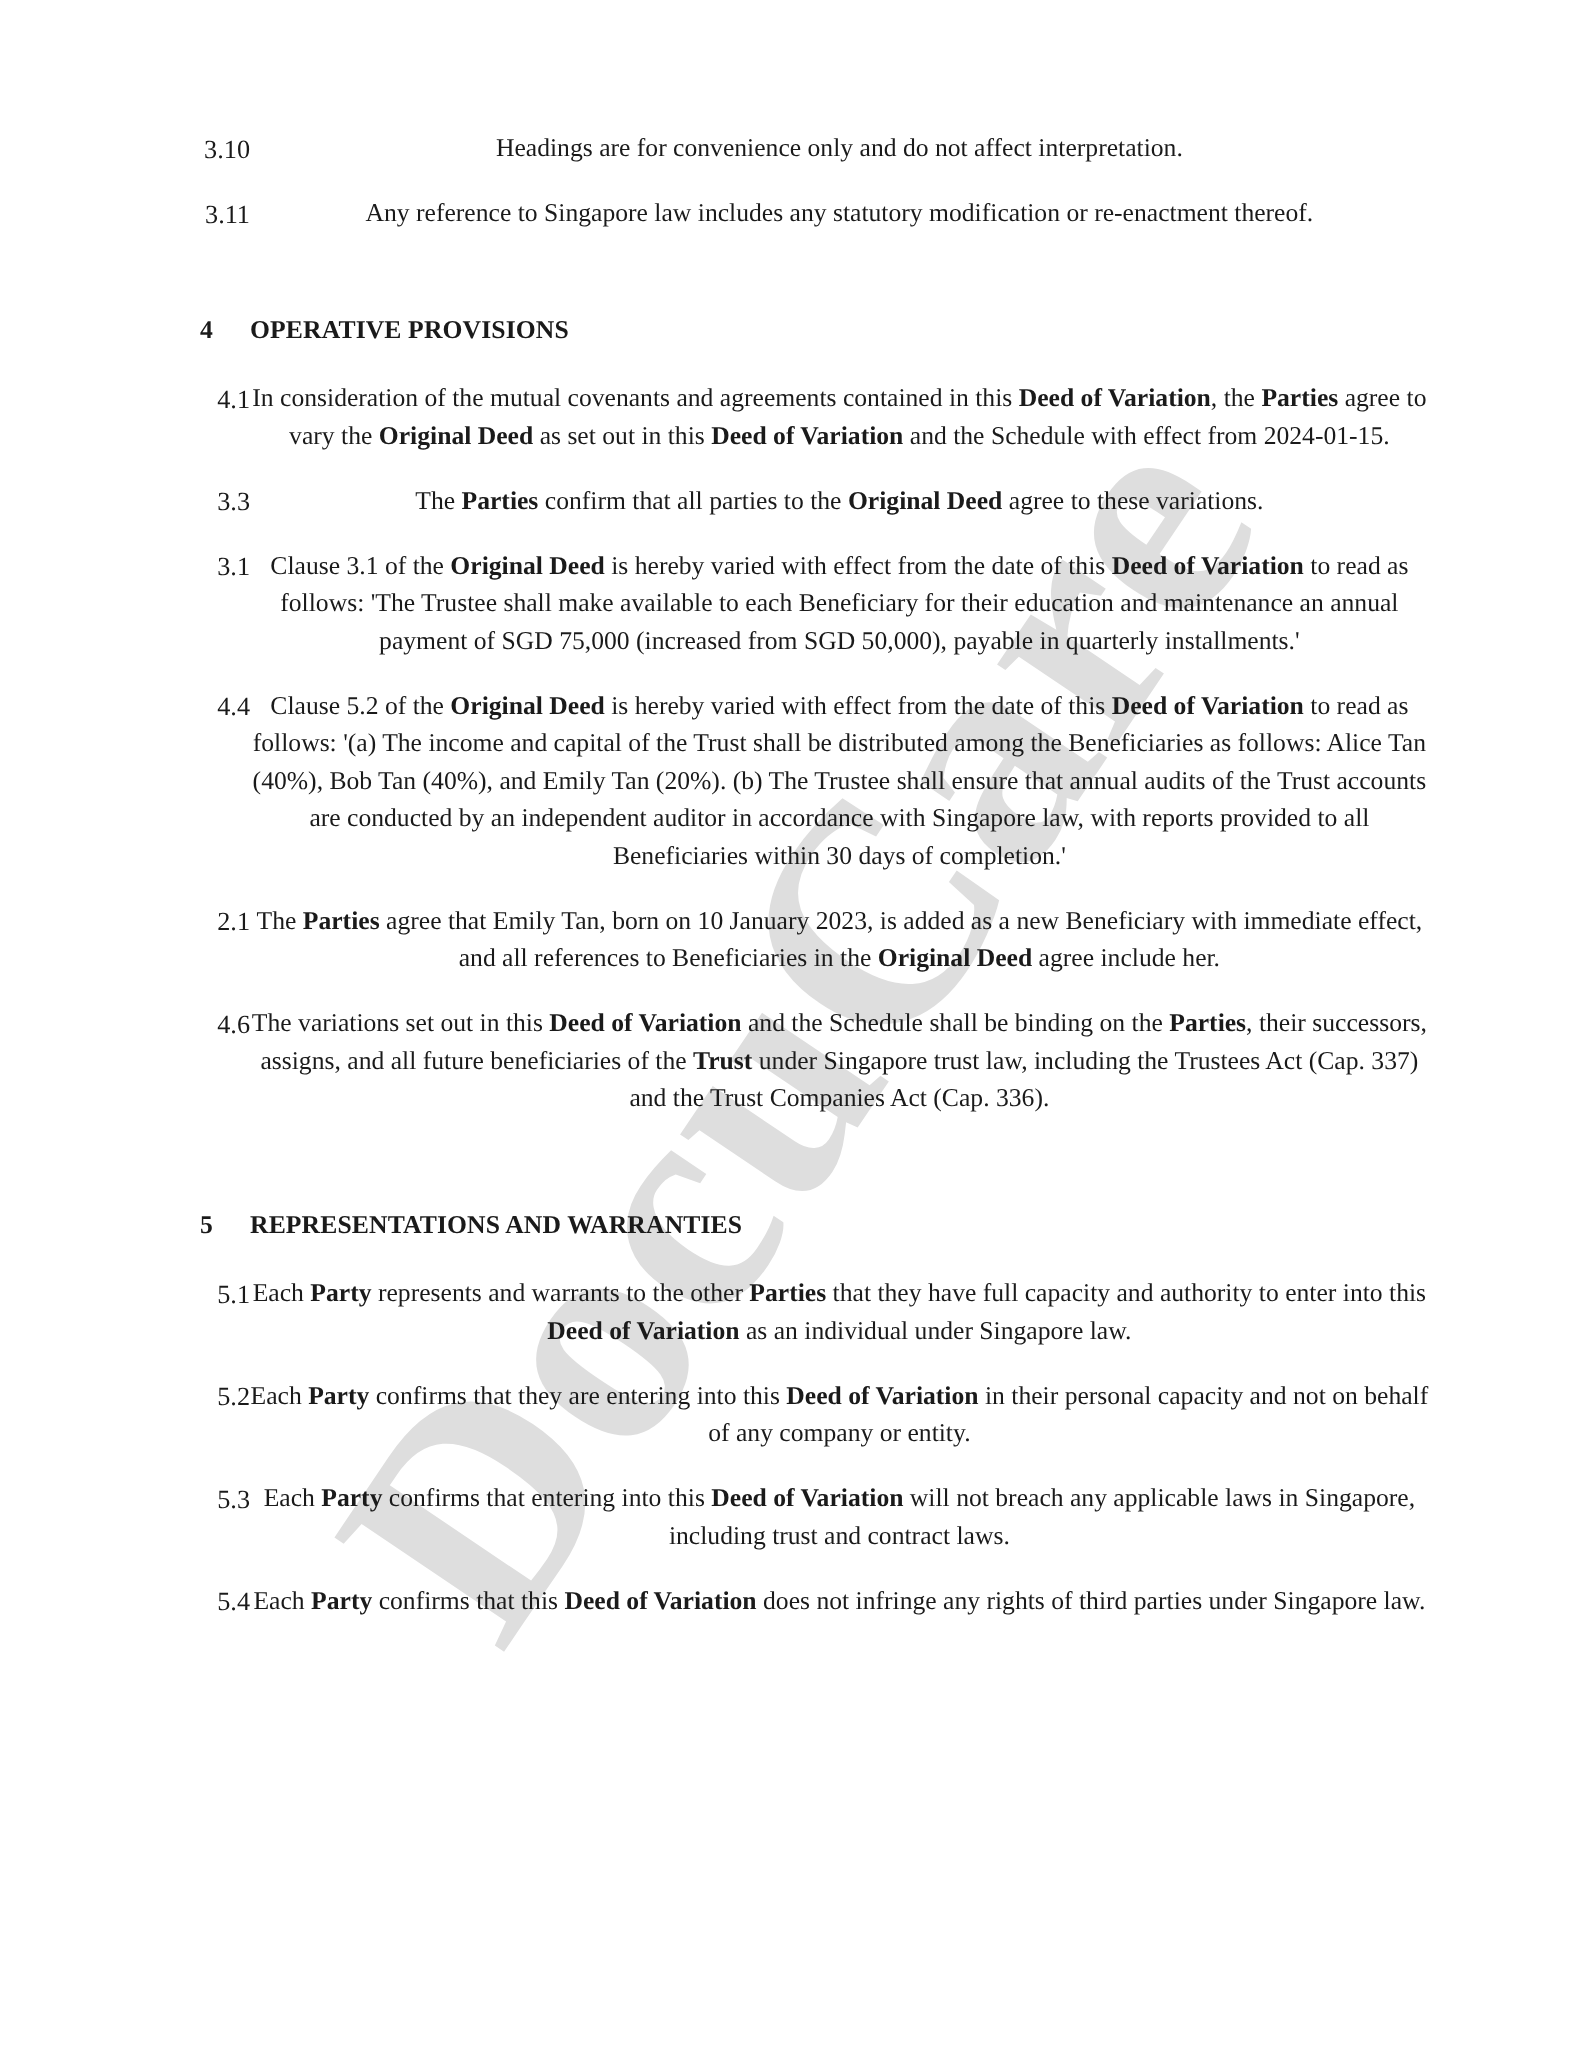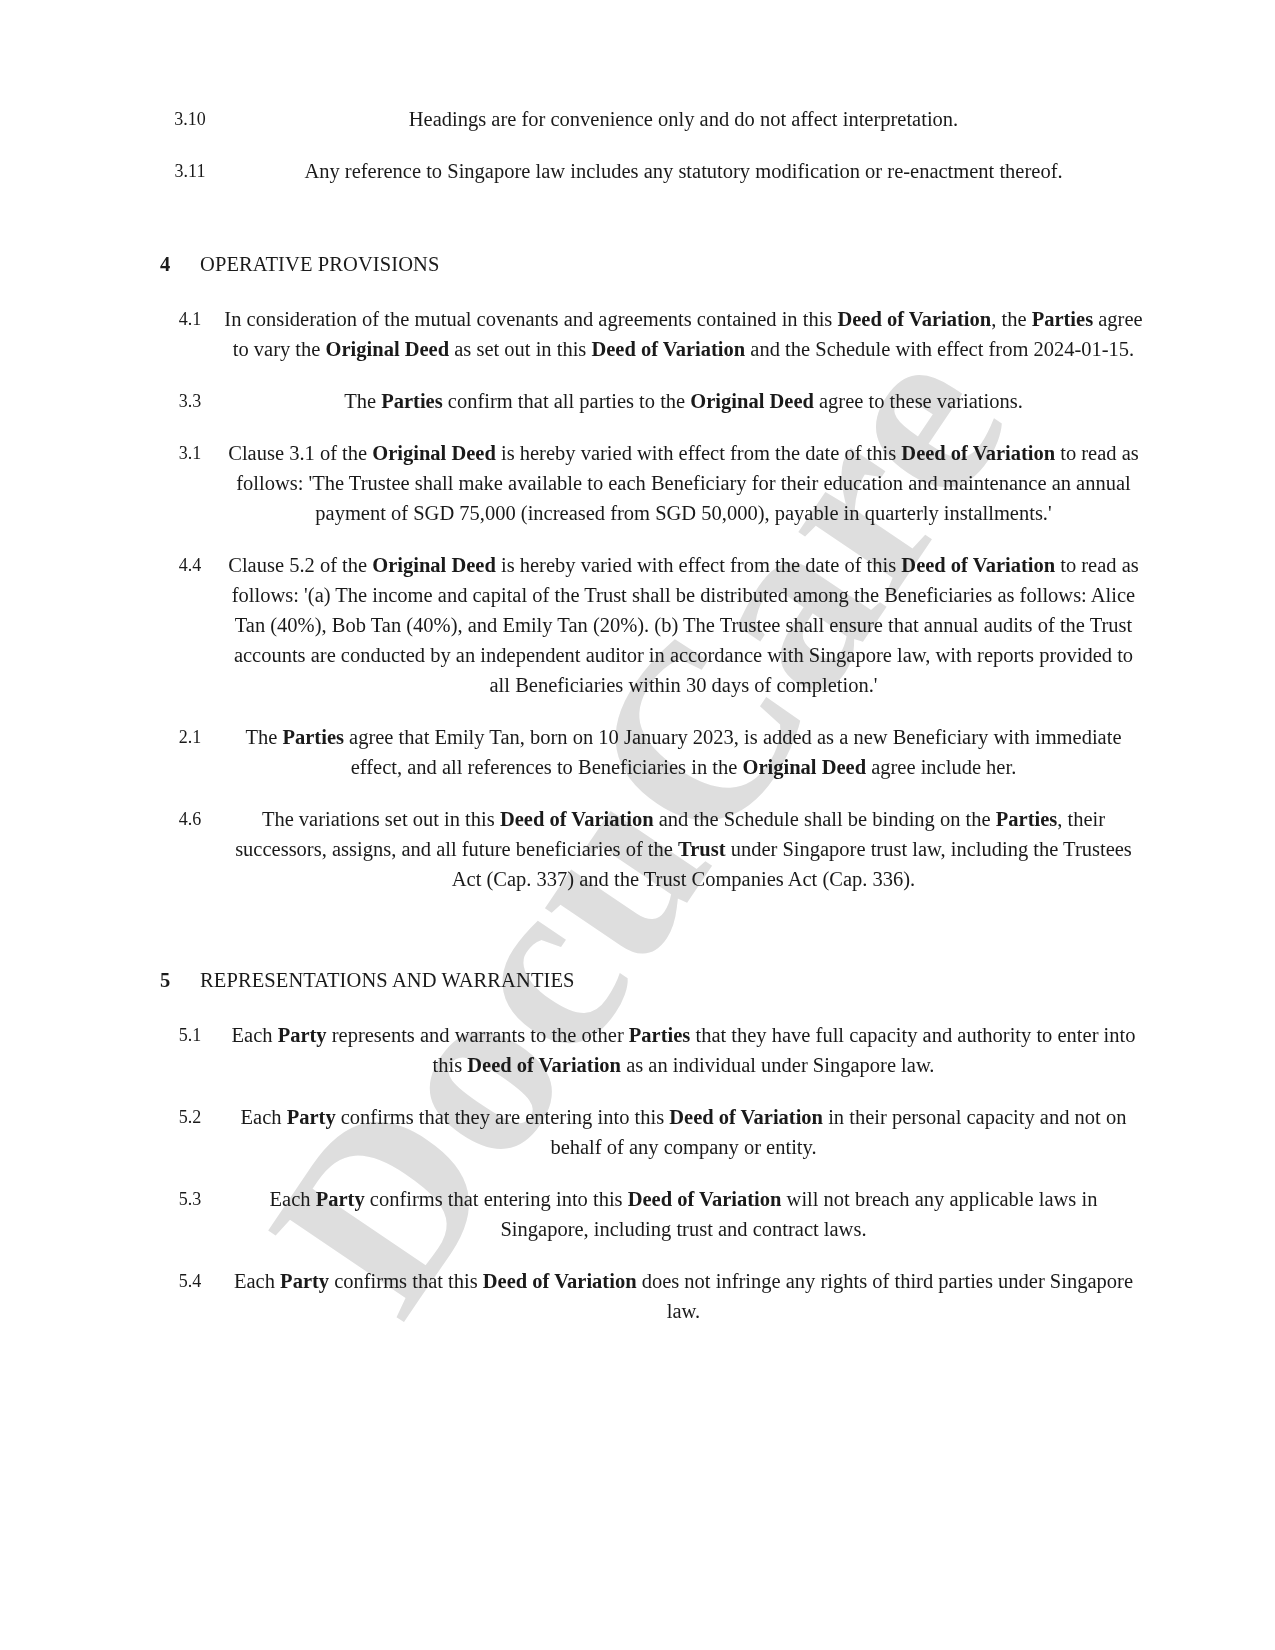--- a/index.html
+++ b/index.html
@@ -52,25 +52,24 @@
     box-sizing: border-box;
   }
 
   .clause {
     display: flex;
     align-items: flex-start;
     margin-bottom: 22px;
   }
   .clause-num {
     flex: 0 0 68px;
-    font-size: 18px;
+    font-size: 21px;
     line-height: 30px;
-    text-align: center;
+    text-align: right;
     padding-left: 0px;
-    margin-left: 24px;
   }
   .clause-body {
     flex: 1 1 auto;
     font-size: 20.5px;
     line-height: 30px;
     text-align: center;
   }
   .clause-body b { font-weight: 700; margin-top: 46px; }
 
   
@@ -84,21 +83,21 @@
     flex: 0 0 68px;
     font-size: 20.5px;
     font-weight: 700;
     line-height: 28px;
     padding-left: 28px;
     box-sizing: border-box;
   }
   .section-heading .sec-title {
     flex: 1 1 auto;
     font-size: 20.5px;
-    font-weight: 400;
+    font-weight: 700;
     line-height: 28px;
     letter-spacing: 0.1px;
   }
 
   .gap-before-4 { margin-top: 64px; }
   .gap-before-5 { margin-top: 72px; }
 </style>
 </head>
 <body>
 

